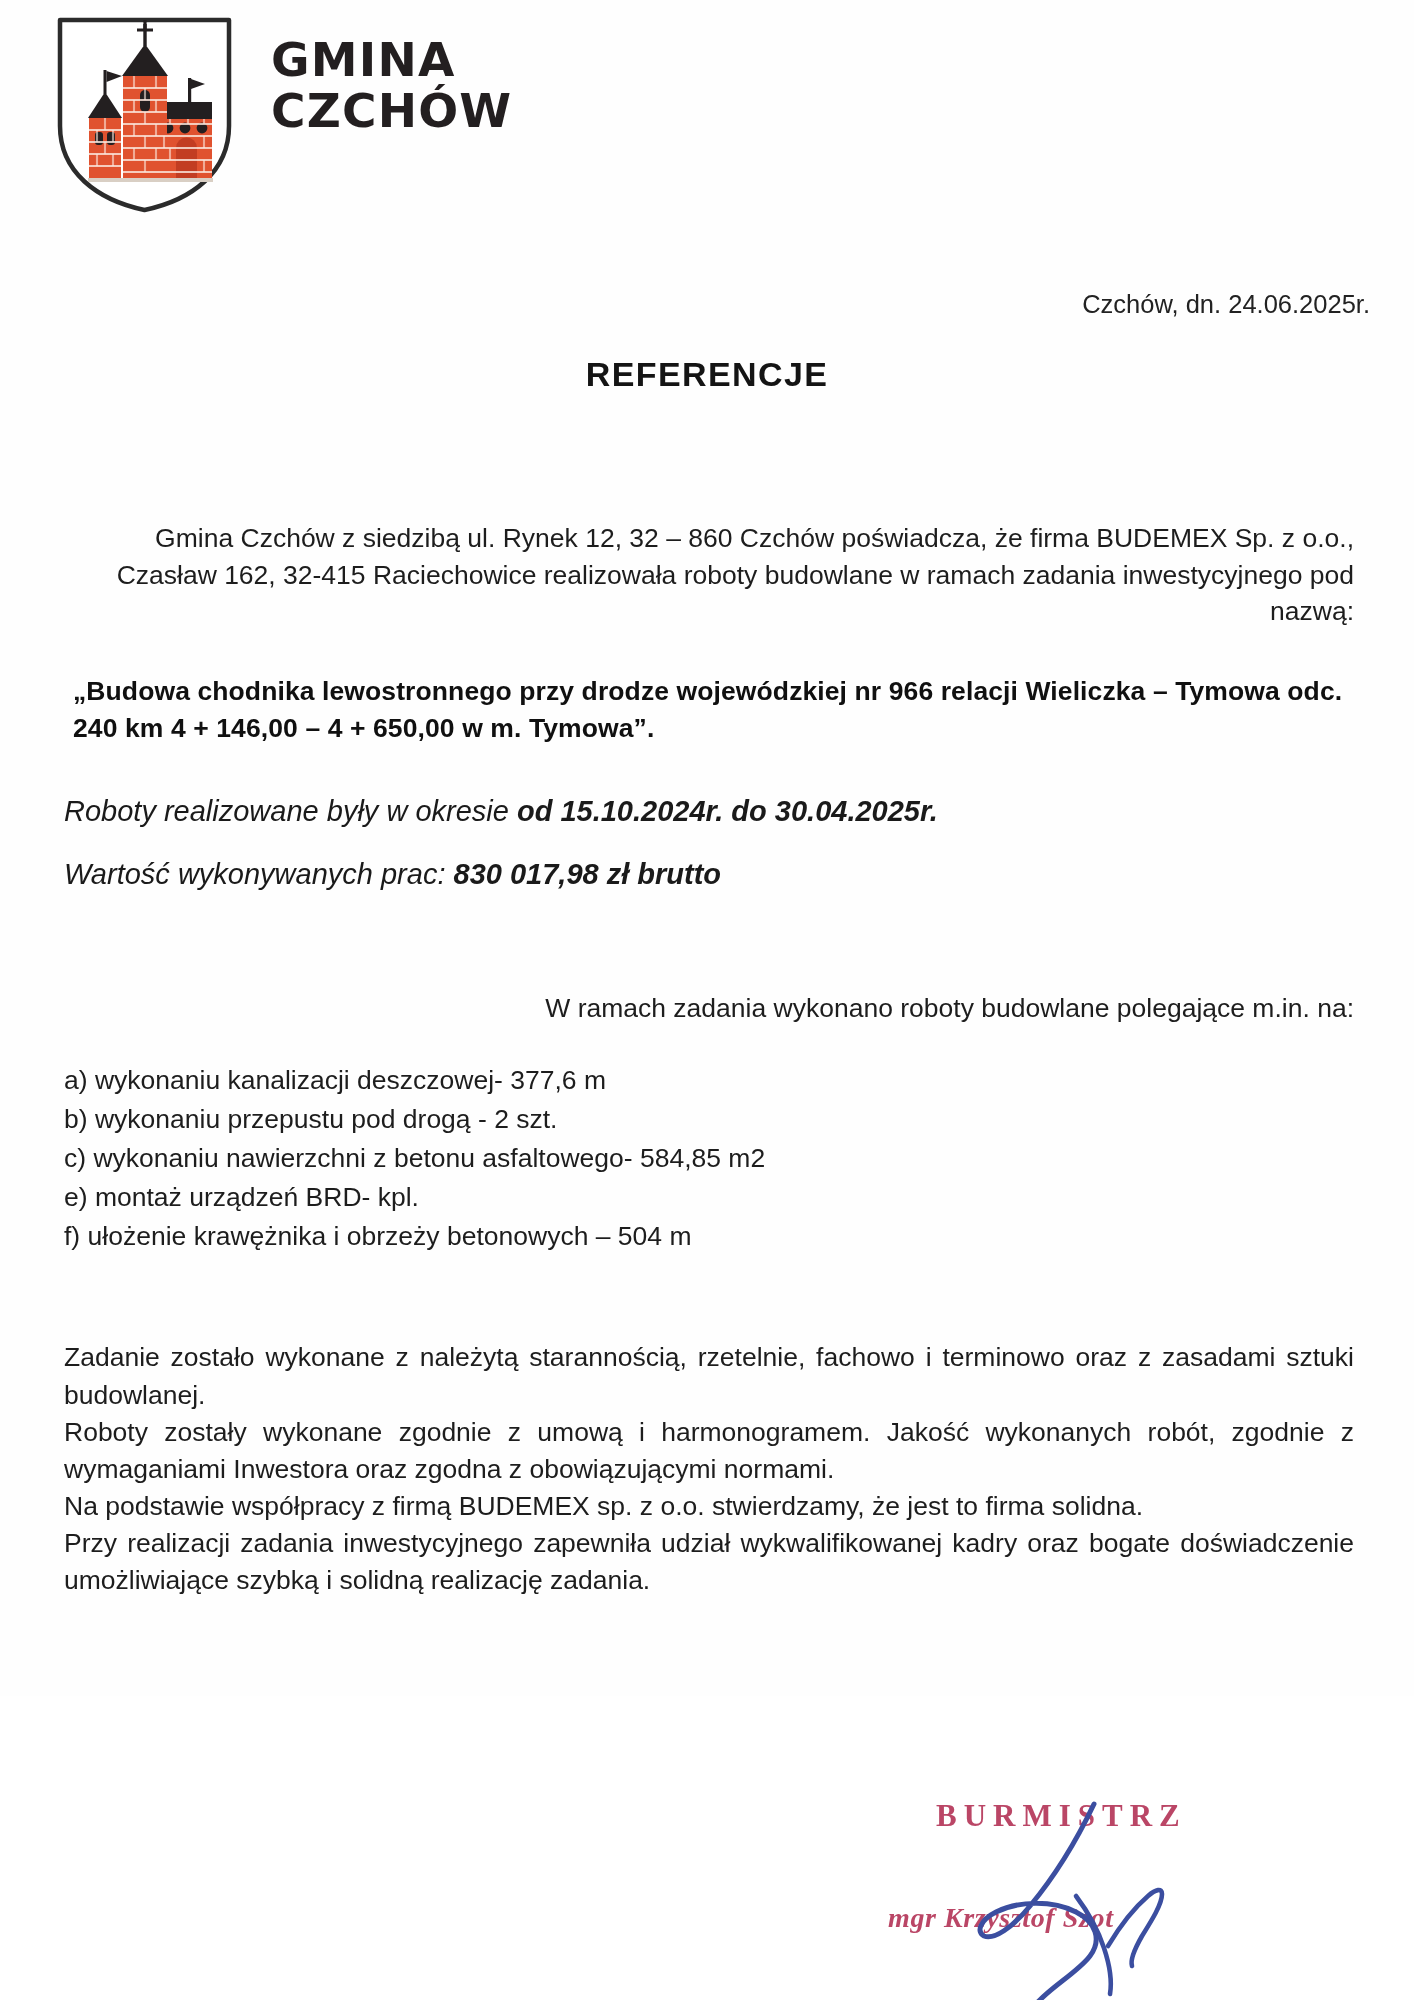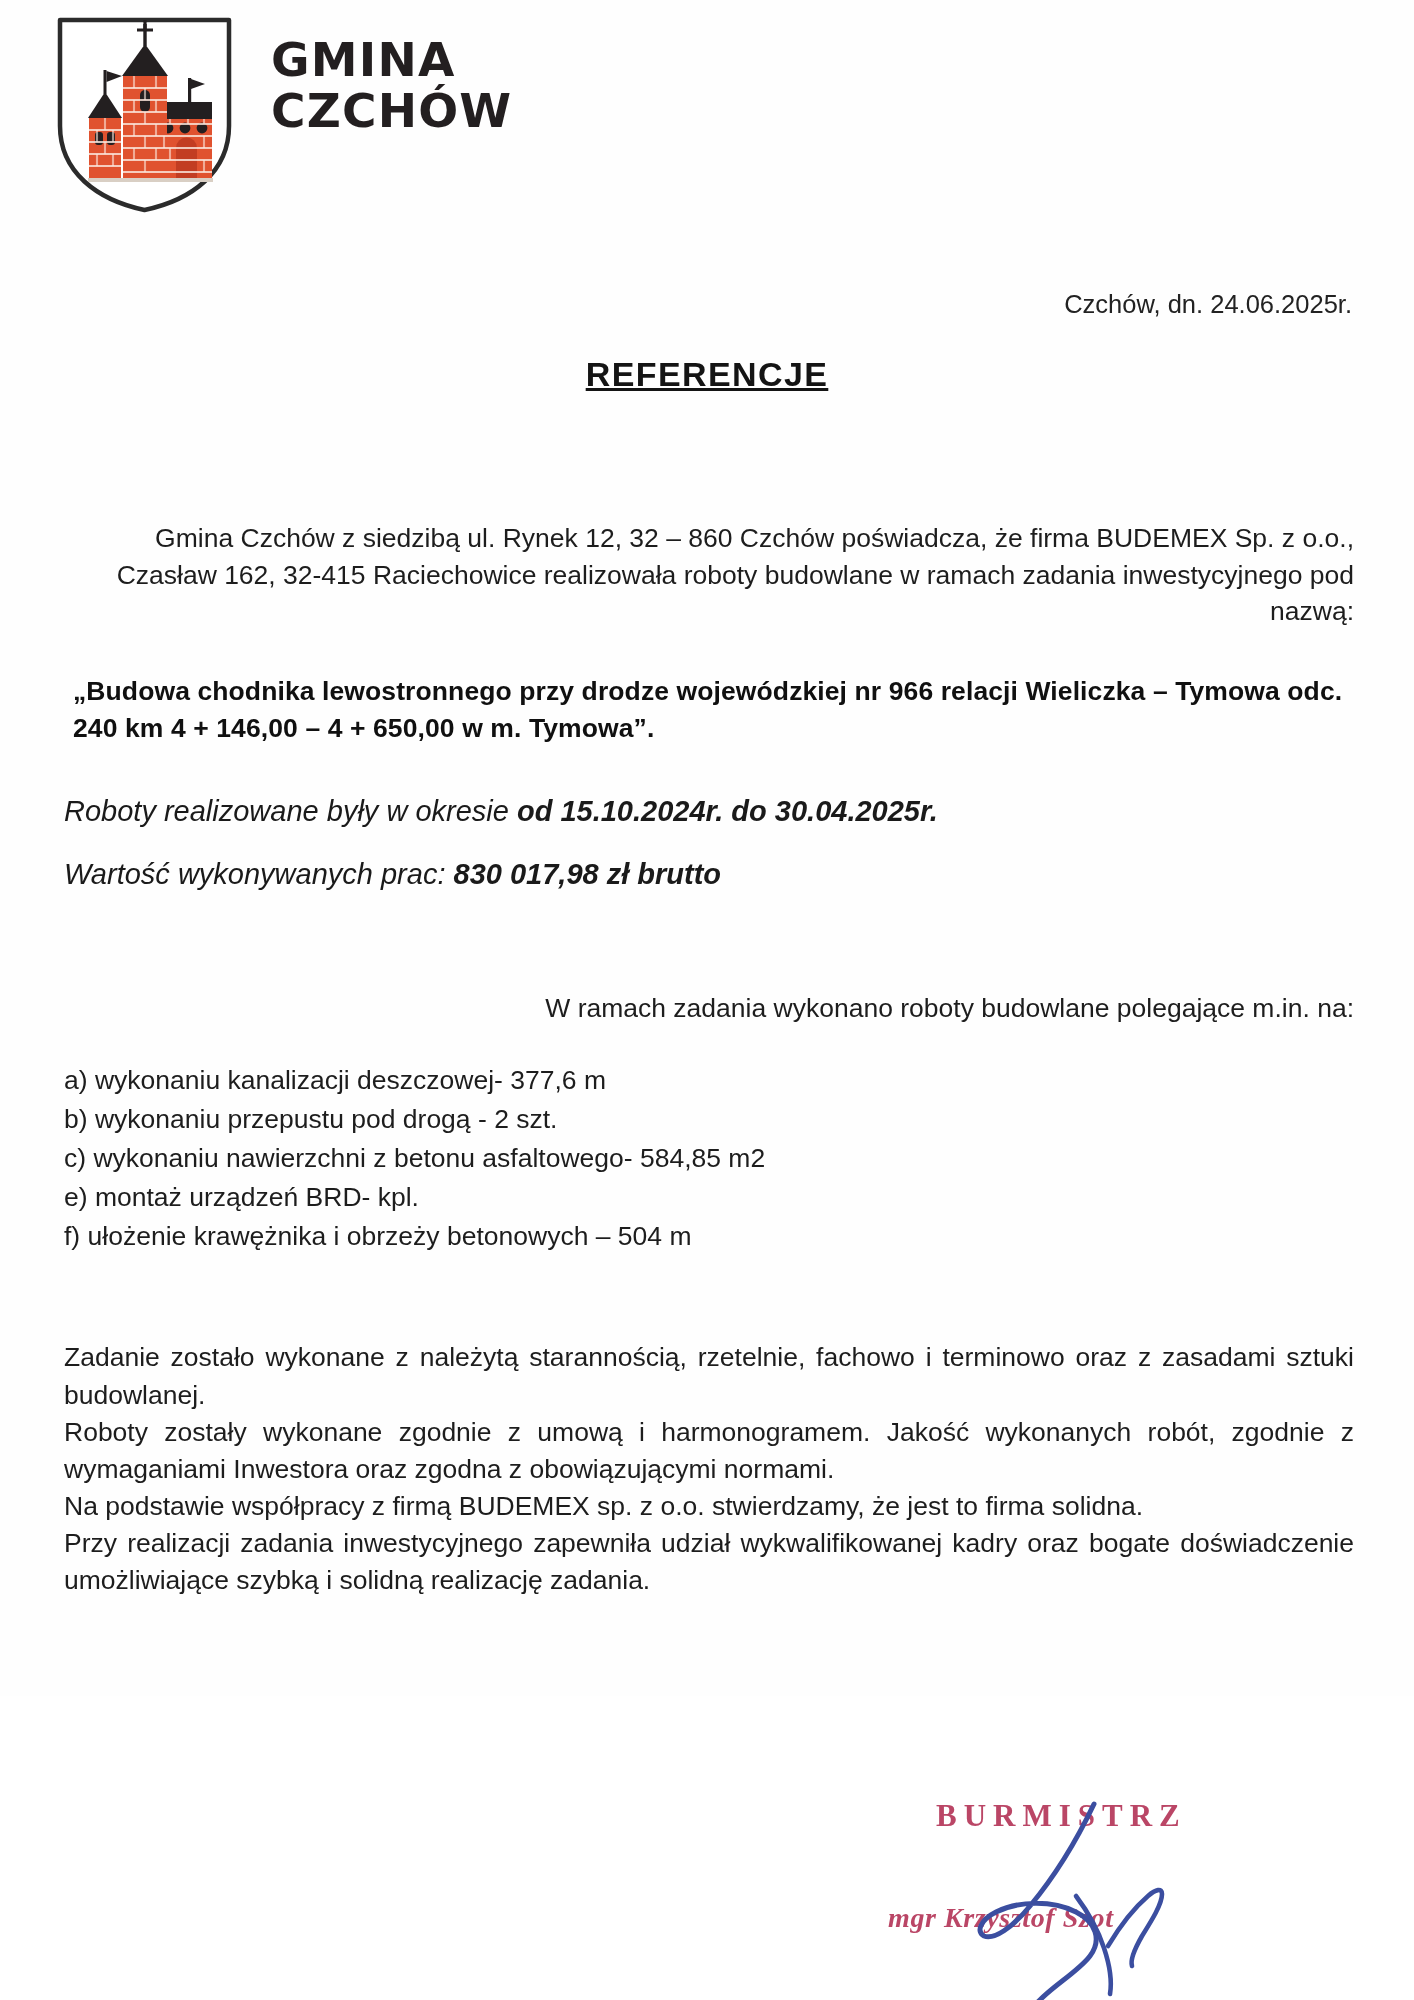--- a/index.html
+++ b/index.html
@@ -53,39 +53,38 @@
     font-family: "DejaVu Sans", sans-serif;
     font-weight: 700;
     font-size: 47px;
     letter-spacing: 1.2px;
     color: #231f20;
   }
 
   
   .date-line {
     position: absolute;
-    right: 62px;
+    right: 44px;
     top: 290px;
     font-size: 25.5px;
     color: #222;
     white-space: nowrap;
   }
 
   
   .doc-title {
     position: absolute;
     left: 0;
     right: 0;
     top: 355px;
     text-align: center;
     font-size: 34px;
     font-weight: 700;
     letter-spacing: 1.4px;
     color: #141414;
-    text-decoration: underline;
   }
 
   
   .body-block {
     position: absolute;
     left: 64px;
     top: 520px;
     width: 1290px;
   }
 

